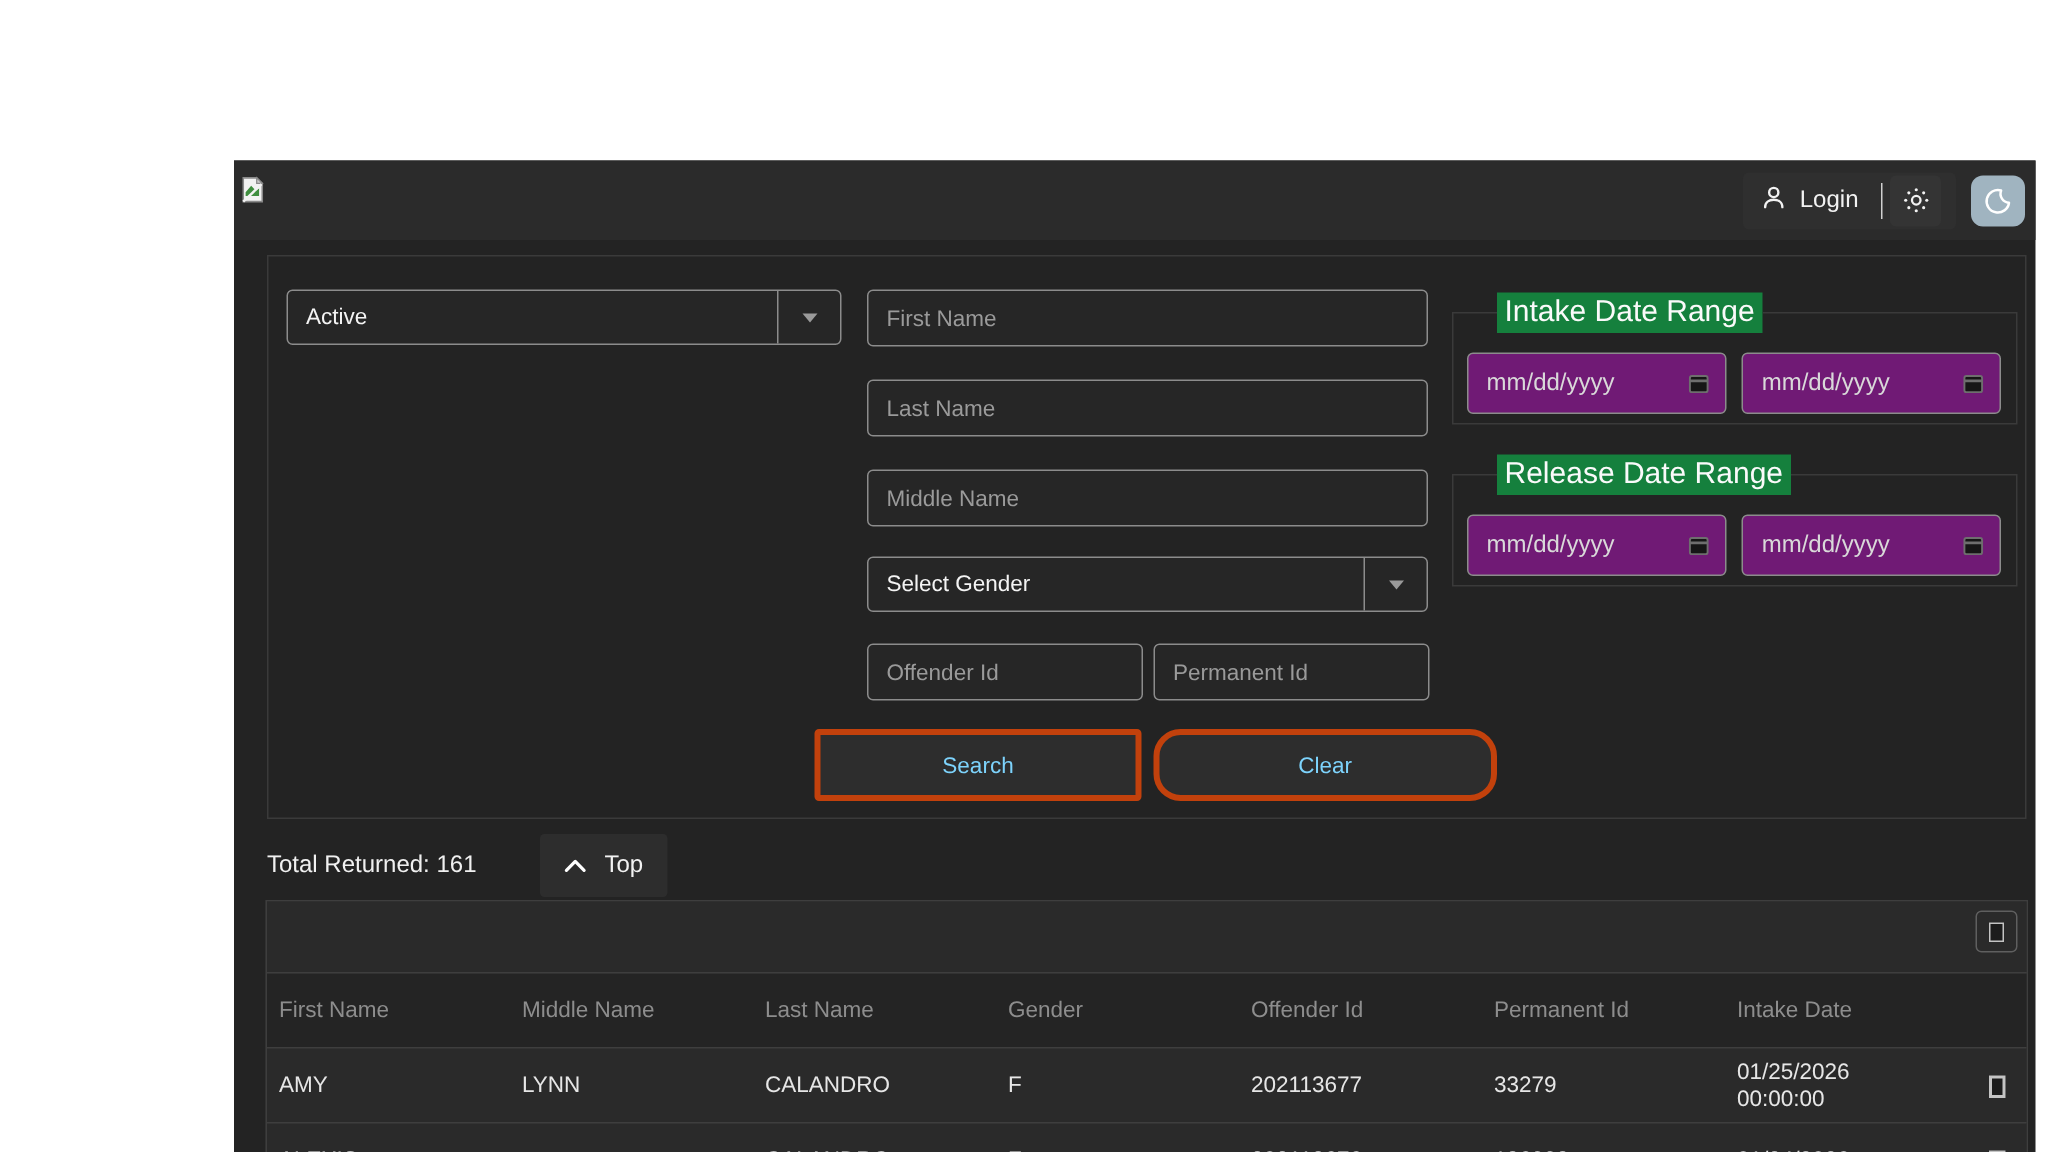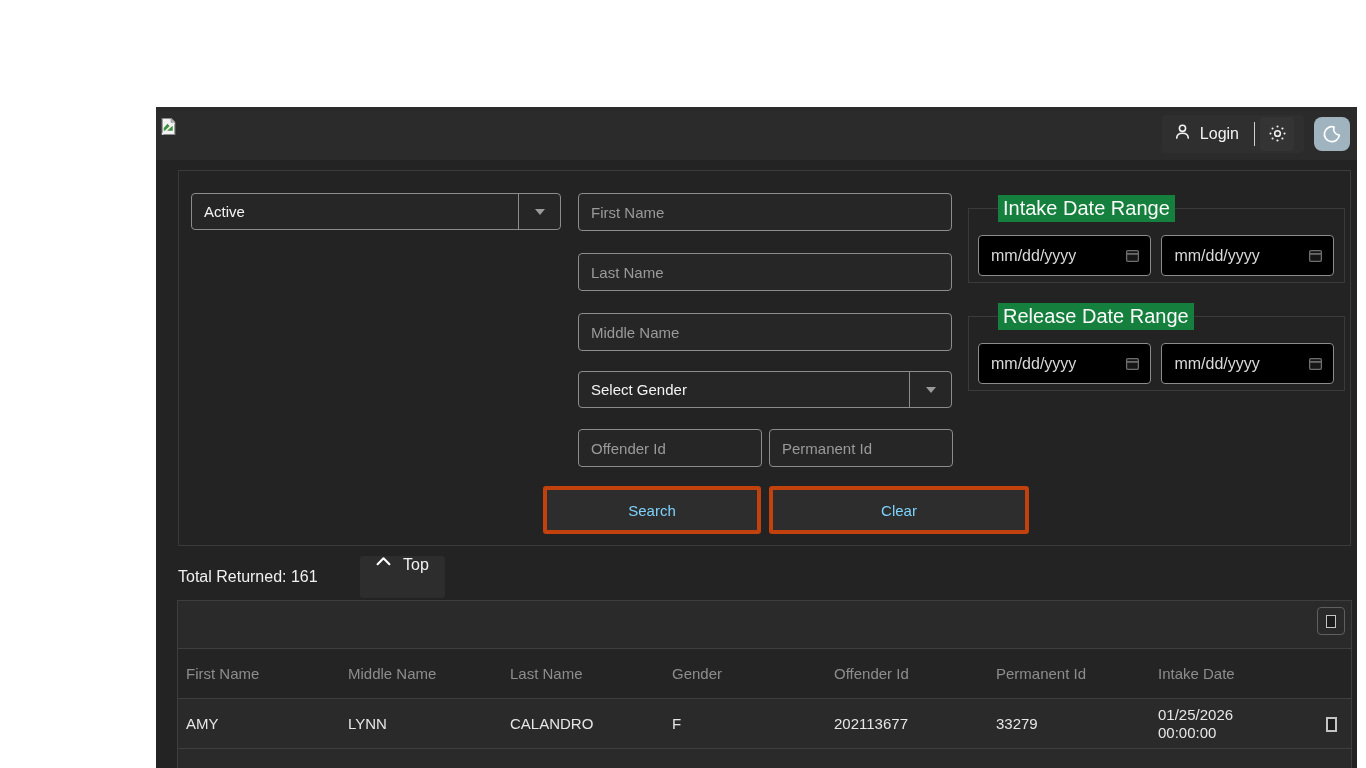--- a/index.html
+++ b/index.html
@@ -60,39 +60,39 @@
     position: absolute; left: 789px; width: 377px; height: 88px;
     border: 1px solid #3a3a3a; padding: 13px 0 0 9px;
   }
   .daterange legend {
     font-size: 20px; color: #fafafa; background: #15803d;
     padding: 2px 5px; margin-left: 20px;
   }
   .date-field {
     position: static; display: inline-flex; width: 173px; height: 41px;
     margin-right: 6px; justify-content: space-between; align-items: center;
-    background: #000000; border: 1px solid #8c8c8c; border-radius: 4px;
+    background: #701a75; border: 1px solid #8c8c8c; border-radius: 4px;
     padding: 0 10px 0 12px; cursor: text;
   }
   .date-field .dtext { color: #d9d9d9; font-size: 16px; }
 
   .btn {
     position: absolute; height: 48px; background: #2d2d2d;
     border: 4px solid #c2410c; border-radius: 3px;
     color: #7dd3fc; font-size: 15px; font-family: inherit; cursor: pointer;
   }
 
   
   .results-bar { position: absolute; left: 22px; top: 450px; height: 40px; width: 1150px; }
   .total { position: absolute; left: 0; top: 0; line-height: 40px; font-size: 16px; color: #f0f0f0; }
   .top-btn {
     position: absolute; left: 182px; top: -1px; height: 42px;
     background: #2d2d2d; border: none; border-radius: 3px;
     color: #f2f2f2; font-size: 16px; font-family: inherit;
-    display: flex; gap: 12px; padding: 0 16px; cursor: pointer;
+    display: flex; align-items: center; gap: 12px; padding: 0 16px; cursor: pointer;
   }
 
   .table-card {
     position: absolute; left: 21px; top: 493px;
     width: 1175px; height: 370px;
     border: 1px solid #3e3e3e; background: #2a2a2a;
   }
   .table-toolbar { position: relative; height: 47px; background: #2a2a2a; }
   .toolbar-btn {
     position: absolute; right: 6px; top: 6px; width: 28px; height: 28px;
@@ -184,21 +184,21 @@
       <span class="value">Select Gender</span>
       <span class="caret-zone">
         <span class="caret"></span>
       </span>
     </div>
 
     <input class="field" style="left: 399px; top: 258px; width: 184px;" type="text" placeholder="Offender Id">
     <input class="field" style="left: 590px; top: 258px; width: 184px;" type="text" placeholder="Permanent Id">
 
     <button class="btn" style="left:364px; top:315px; width:218px;">Search</button>
-    <button class="btn" style="left:590px; top:315px; width:260px;">Clear</button>
+    <button class="btn" style="left:590px; top:315px; width:229px;border-radius:18px;">Clear</button>
 
     <fieldset class="daterange" style="top:24px;">
       <legend>Intake Date Range</legend>
       <span class="date-field">
         <span class="dtext">mm/dd/yyyy</span>
         <svg width="15" height="15" viewBox="0 0 14 14">
           <rect x="1.5" y="2.5" width="11" height="10" rx="1.2" fill="#161616" stroke="#6e6e6e" stroke-width="1.2"></rect>
           <line x1="1.5" y1="5.5" x2="12.5" y2="5.5" stroke="#6e6e6e" stroke-width="1.6"></line>
         </svg>
       </span>

